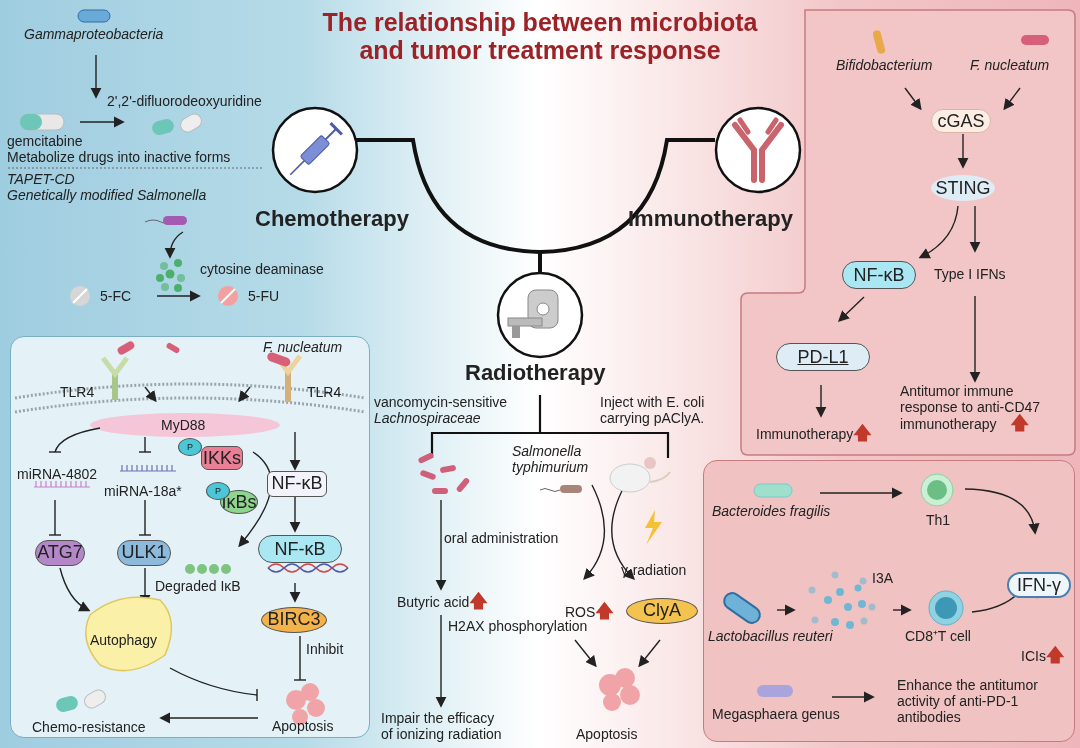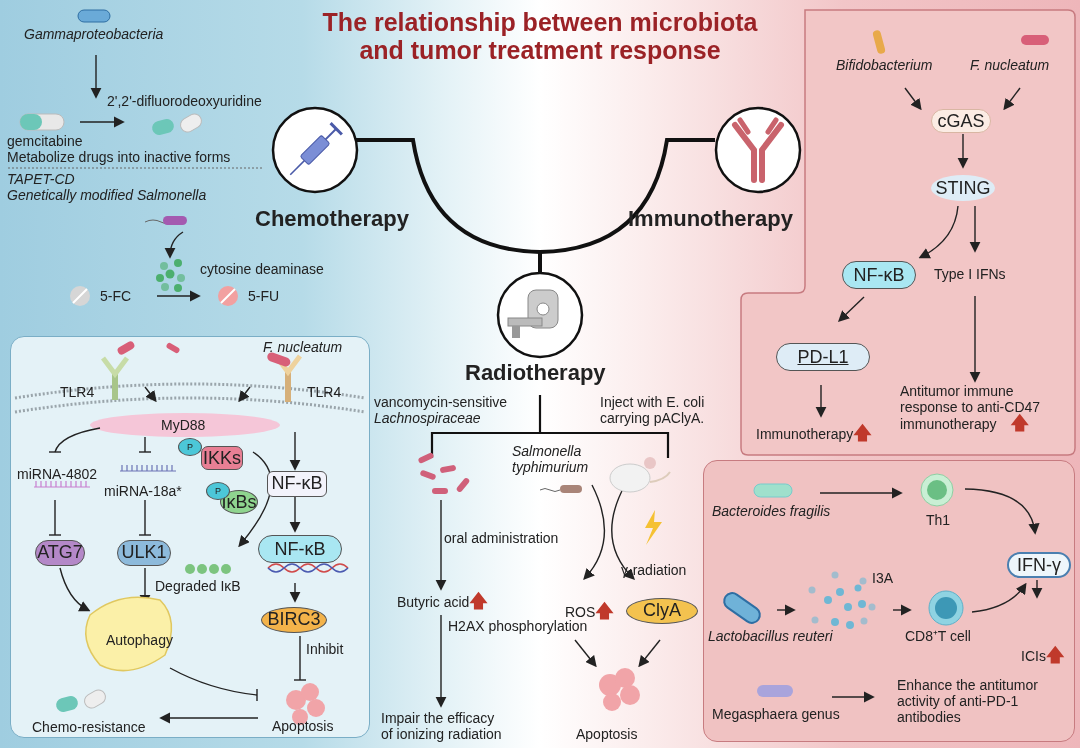--- a/index.html
+++ b/index.html
@@ -301,21 +301,21 @@
   <div class="t" style="left:17px;top:466px;">miRNA-4802</div>
   <div class="t" style="left:104px;top:483px;">miRNA-18a*</div>
   <div class="pill" style="left:267px;top:471px;width:58px;height:24px;background:#f2f3fb;border-radius:6px;">NF-κB</div>
   <div class="pill" style="left:258px;top:535px;width:82px;height:26px;line-height:26px;background:#a9e7f2;">NF-κB</div>
 
   <div class="pill" style="left:35px;top:540px;width:48px;height:24px;background:#b488c8;">ATG7</div>
   <div class="pill" style="left:117px;top:540px;width:52px;height:24px;background:#8dbadb;">ULK1</div>
   <div class="t" style="left:155px;top:578px;">Degraded IκB</div>
   <div class="pill" style="left:261px;top:607px;width:64px;height:24px;background:#f3b34a;border-radius:50%;">BIRC3</div>
   <div class="t" style="left:306px;top:641px;">Inhibit</div>
-  <div class="t" style="left:90px;top:632px;margin-left:16px;">Autophagy</div>
+  <div class="t" style="left:90px;top:632px;">Autophagy</div>
   <div class="t" style="left:272px;top:718px;">Apoptosis</div>
   <div class="t" style="left:32px;top:719px;">Chemo-resistance</div>
 
   <div class="t" style="left:374px;top:394px;">vancomycin-sensitive</div>
   <div class="t it" style="left:374px;top:410px;">Lachnospiraceae</div>
   <div class="t" style="left:600px;top:394px;">Inject  with E. coli</div>
   <div class="t" style="left:600px;top:410px;">carrying pAClyA.</div>
   <div class="t it" style="left:512px;top:443px;">Salmonella</div>
   <div class="t it" style="left:512px;top:459px;">typhimurium</div>
   <div class="t" style="left:444px;top:530px;">oral administration</div>
@@ -335,21 +335,21 @@
   <div class="pill" style="left:842px;top:261px;width:72px;height:26px;line-height:26px;background:#a9e7f2;">NF-κB</div>
   <div class="t" style="left:934px;top:266px;">Type I IFNs</div>
   <div class="pill" style="left:776px;top:343px;width:92px;height:26px;line-height:26px;background:#deecf6;text-decoration:underline;">PD-L1</div>
   <div class="t" style="left:756px;top:425px;"><span>Immunotherapy</span><span class="uparrow">🡅</span></div>
   <div class="t" style="left:900px;top:383px;">Antitumor immune</div>
   <div class="t" style="left:900px;top:399px;">response to anti-CD47</div>
   <div class="t" style="left:900px;top:415px;"><span>immunotherapy</span><span class="uparrow" style="margin-left:14px;">🡅</span></div>
 
   <div class="t it" style="left:712px;top:503px;">Bacteroides fragilis</div>
   <div class="t" style="left:926px;top:512px;">Th1</div>
-  <div class="pill" style="left:1007px;top:552px;width:60px;height:22px;background:#eef6fb;border-color:#4a7fb0;border-width:2px;">IFN-γ</div>
+  <div class="pill" style="left:1007px;top:572px;width:60px;height:22px;background:#eef6fb;border-color:#4a7fb0;border-width:2px;">IFN-γ</div>
   <div class="t" style="left:872px;top:570px;">I3A</div>
   <div class="t it" style="left:708px;top:628px;">Lactobacillus reuteri</div>
   <div class="t" style="left:905px;top:628px;">CD8⁺T cell</div>
   <div class="t" style="left:1021px;top:603px;margin-top:44px;"><span>ICIs</span><span class="uparrow">🡅</span></div>
   <div class="t" style="left:712px;top:706px;">Megasphaera genus</div>
   <div class="t" style="left:897px;top:677px;">Enhance the antitumor</div>
   <div class="t" style="left:897px;top:693px;">activity of anti-PD-1</div>
   <div class="t" style="left:897px;top:709px;">antibodies</div>
 
 </div>

